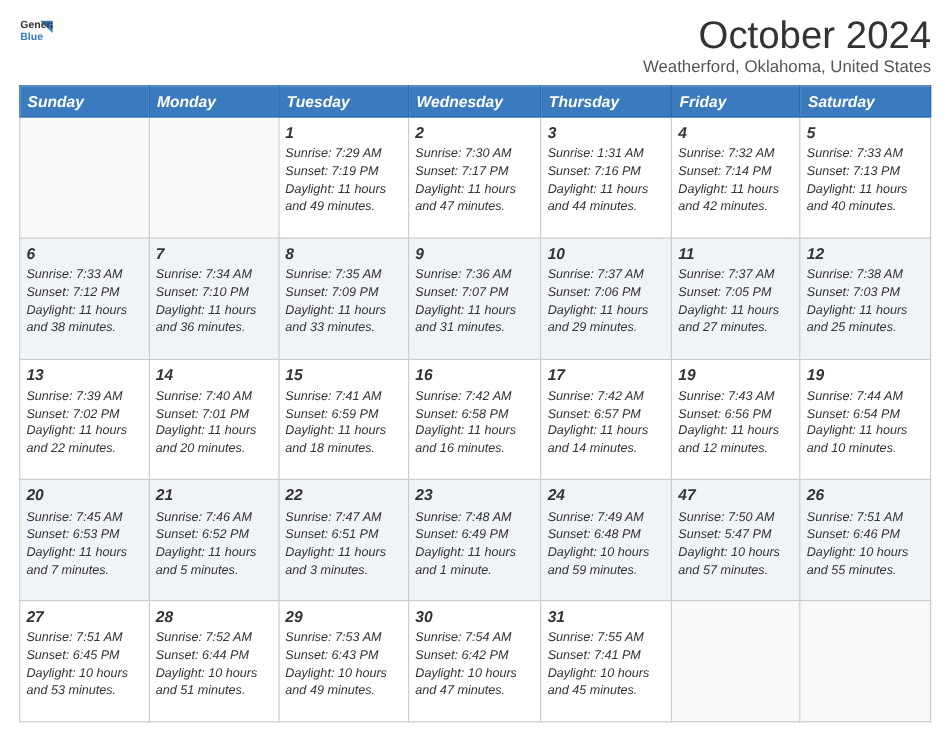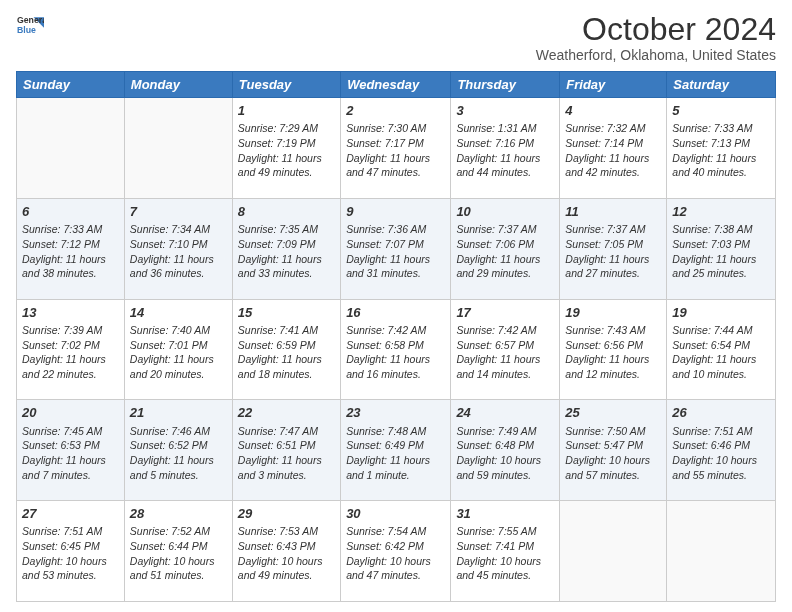--- a/index.html
+++ b/index.html
@@ -146,21 +146,21 @@
           <td><span class="day-num">17</span><span>Sunrise: 7:42 AM</span><br><span>Sunset: 6:57 PM</span><br><span>Daylight: 11 hours and 14 minutes.</span></td>
           <td><span class="day-num">19</span><span>Sunrise: 7:43 AM</span><br><span>Sunset: 6:56 PM</span><br><span>Daylight: 11 hours and 12 minutes.</span></td>
           <td><span class="day-num">19</span><span>Sunrise: 7:44 AM</span><br><span>Sunset: 6:54 PM</span><br><span>Daylight: 11 hours and 10 minutes.</span></td>
         </tr>
         <tr class="row-alt">
           <td><span class="day-num">20</span><span>Sunrise: 7:45 AM</span><br><span>Sunset: 6:53 PM</span><br><span>Daylight: 11 hours and 7 minutes.</span></td>
           <td><span class="day-num">21</span><span>Sunrise: 7:46 AM</span><br><span>Sunset: 6:52 PM</span><br><span>Daylight: 11 hours and 5 minutes.</span></td>
           <td><span class="day-num">22</span><span>Sunrise: 7:47 AM</span><br><span>Sunset: 6:51 PM</span><br><span>Daylight: 11 hours and 3 minutes.</span></td>
           <td><span class="day-num">23</span><span>Sunrise: 7:48 AM</span><br><span>Sunset: 6:49 PM</span><br><span>Daylight: 11 hours and 1 minute.</span></td>
           <td><span class="day-num">24</span><span>Sunrise: 7:49 AM</span><br><span>Sunset: 6:48 PM</span><br><span>Daylight: 10 hours and 59 minutes.</span></td>
-          <td><span class="day-num">25</span><span>Sunrise: 7:50 AM</span><br><span>Sunset: 5:47 PM</span><br><span>Daylight: 10 hours and 57 minutes.</span></td>
+          <td><span class="day-num">47</span><span>Sunrise: 7:50 AM</span><br><span>Sunset: 5:47 PM</span><br><span>Daylight: 10 hours and 57 minutes.</span></td>
           <td><span class="day-num">26</span><span>Sunrise: 7:51 AM</span><br><span>Sunset: 6:46 PM</span><br><span>Daylight: 10 hours and 55 minutes.</span></td>
         </tr>
         <tr class="row-white">
           <td><span class="day-num">27</span><span>Sunrise: 7:51 AM</span><br><span>Sunset: 6:45 PM</span><br><span>Daylight: 10 hours and 53 minutes.</span></td>
           <td><span class="day-num">28</span><span>Sunrise: 7:52 AM</span><br><span>Sunset: 6:44 PM</span><br><span>Daylight: 10 hours and 51 minutes.</span></td>
           <td><span class="day-num">29</span><span>Sunrise: 7:53 AM</span><br><span>Sunset: 6:43 PM</span><br><span>Daylight: 10 hours and 49 minutes.</span></td>
           <td><span class="day-num">30</span><span>Sunrise: 7:54 AM</span><br><span>Sunset: 6:42 PM</span><br><span>Daylight: 10 hours and 47 minutes.</span></td>
           <td><span class="day-num">31</span><span>Sunrise: 7:55 AM</span><br><span>Sunset: 7:41 PM</span><br><span>Daylight: 10 hours and 45 minutes.</span></td>
           <td class="empty"></td>
           <td class="empty"></td>

